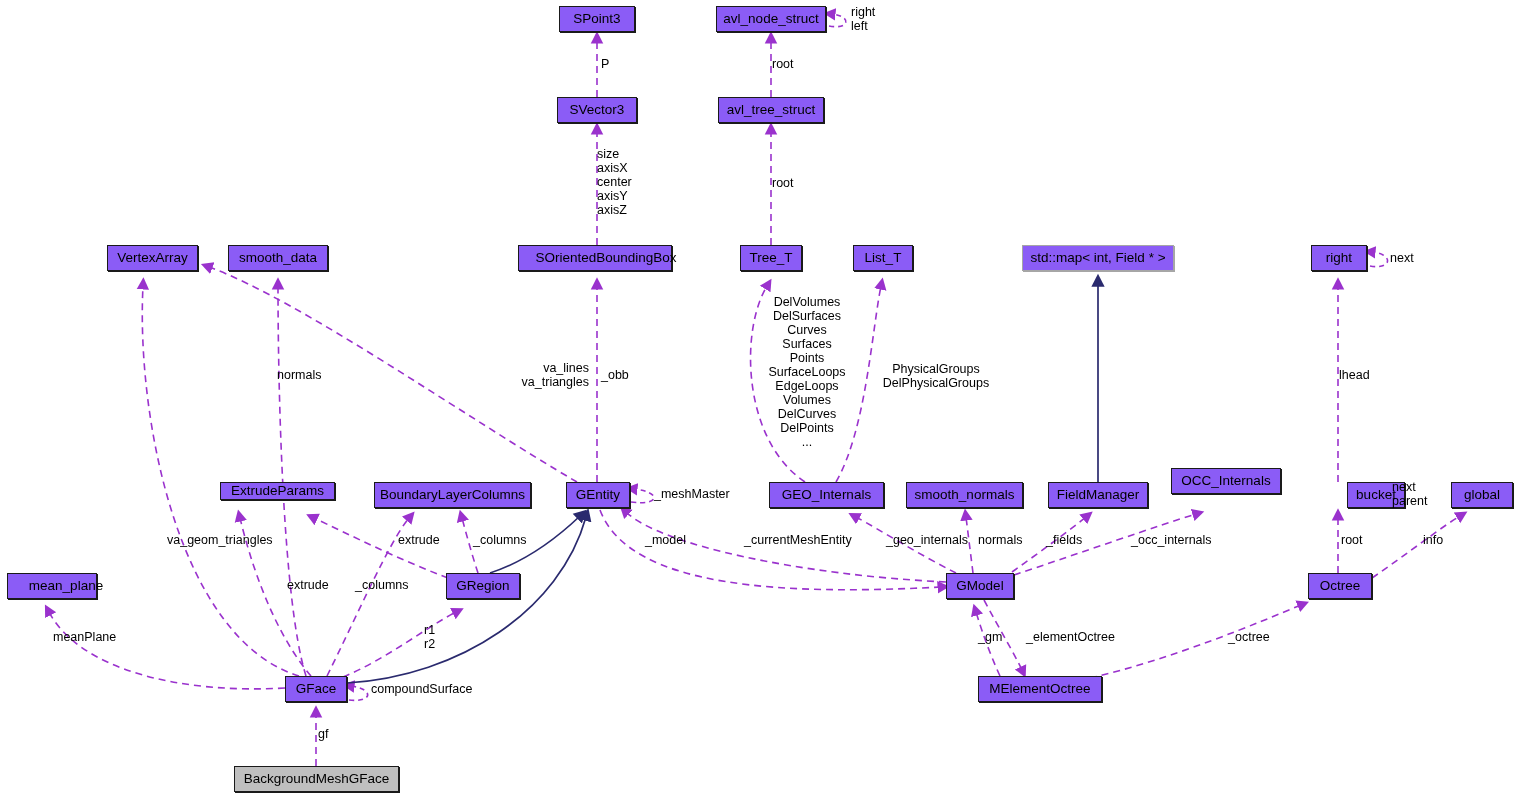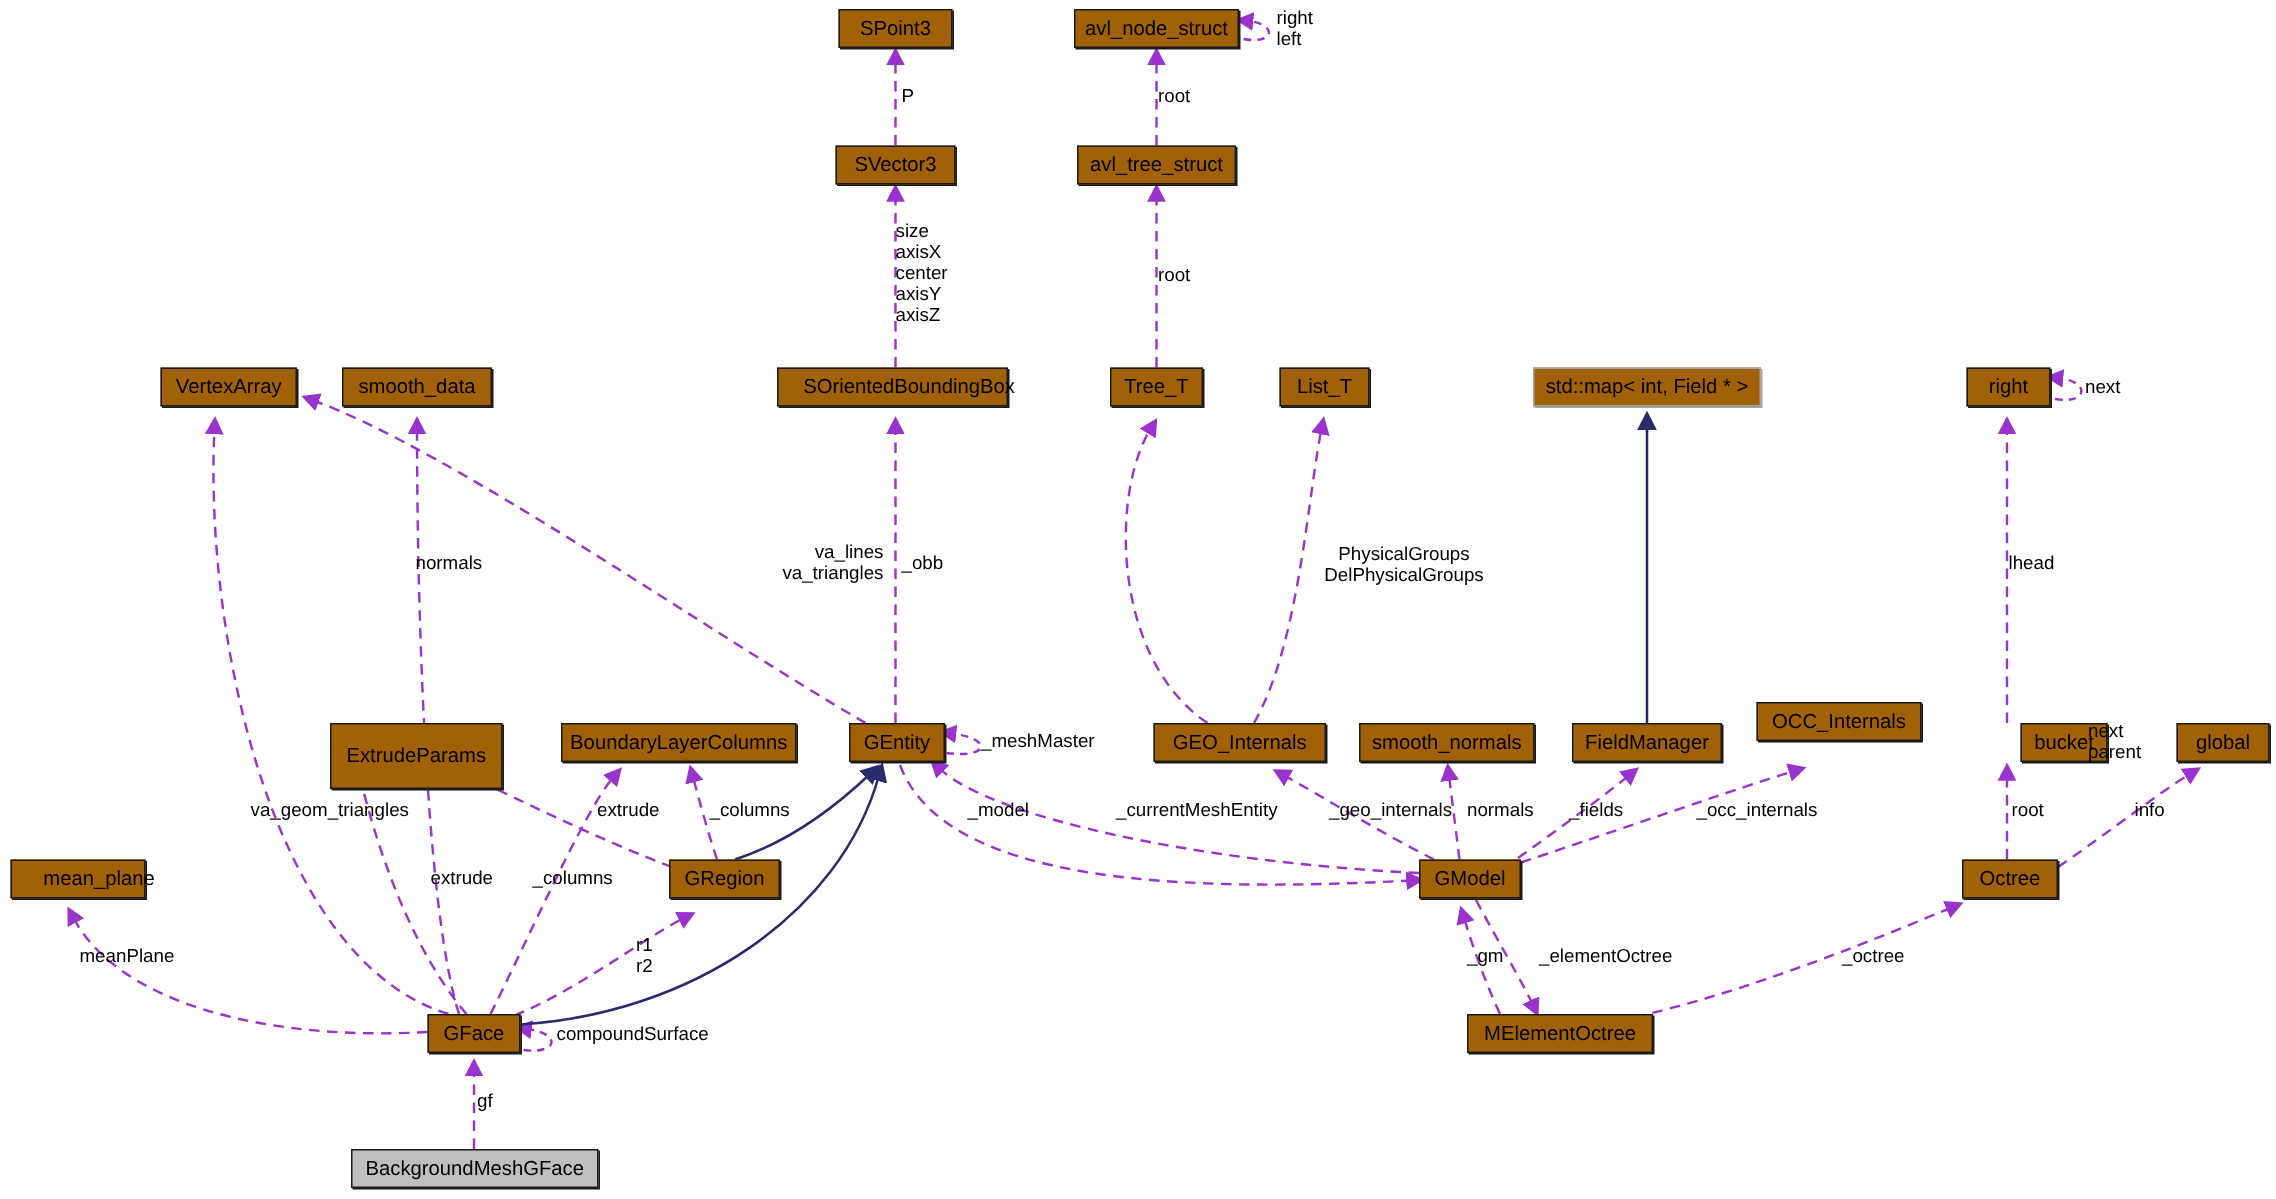--- a/index.html
+++ b/index.html
@@ -3,21 +3,21 @@
 <meta charset="utf-8">
 <style>
   html,body{margin:0;padding:0;background:#ffffff;}
   body{font-family:"Liberation Sans", sans-serif;}
   #stage{position:relative;width:1517px;height:799px;background:#fff;overflow:hidden;}
   svg#edges{position:absolute;left:0;top:0;width:1517px;height:799px;}
   .node{
     position:absolute;
     box-sizing:border-box;
     border:1px solid #1a1a1a;
-    background:#a16207;
+    background:#8b5cf6;
     color:#000000;
     font-size:13.5px;
     line-height:1;
     display:flex;
     align-items:center;
     justify-content:center;
     white-space:nowrap;
     box-shadow:1px 1px 0 0 #1a1a1a;
   }
   .node.highlight{background:#bfbfbf;}
@@ -155,21 +155,21 @@
     </div>
   <div class="node" style="left:853px;top:245px;width:60px;height:26px;">
       <span>List_T</span>
     </div>
   <div class="node faded" style="left:1022px;top:245px;width:152px;height:26px;">
       <span>std::map&lt; int, Field * &gt;</span>
     </div>
   <div class="node" style="left:1311px;top:245px;width:56px;height:26px;">
       <span>right</span>
     </div>
-  <div class="node" style="left:220px;top:482px;width:115px;height:44px;">
+  <div class="node" style="left:220px;top:482px;width:115px;height:18px;">
       <span>ExtrudeParams</span>
     </div>
   <div class="node" style="left:374px;top:482px;width:157px;height:26px;">
       <span>BoundaryLayerColumns</span>
     </div>
   <div class="node" style="left:566px;top:482px;width:64px;height:26px;">
       <span>GEntity</span>
     </div>
   <div class="node" style="left:769px;top:482px;width:115px;height:26px;">
       <span>GEO_Internals</span>
@@ -216,20 +216,31 @@
   <div class="elabel lft" style="left:597px;top:147px;">size
 axisX
 center
 axisY
 axisZ</div>
   <div class="elabel lft" style="left:772px;top:176px;">root</div>
   <div class="elabel lft" style="left:277px;top:368px;">normals</div>
   <div class="elabel left" style="left:489px;top:361px;width:100px;">va_lines
 va_triangles</div>
   <div class="elabel lft" style="left:601px;top:368px;">_obb</div>
+  <div class="elabel" style="left:762px;top:295px;width:90px;">DelVolumes
+DelSurfaces
+Curves
+Surfaces
+Points
+SurfaceLoops
+EdgeLoops
+Volumes
+DelCurves
+DelPoints
+...</div>
   <div class="elabel" style="left:881px;top:362px;width:110px;">PhysicalGroups
 DelPhysicalGroups</div>
   <div class="elabel lft" style="left:1339px;top:368px;">lhead</div>
   <div class="elabel lft" style="left:1390px;top:251px;">next</div>
   <div class="elabel lft" style="left:851px;top:5px;">right
 left</div>
   <div class="elabel lft" style="left:654px;top:487px;">_meshMaster</div>
   <div class="elabel lft" style="left:167px;top:533px;">va_geom_triangles</div>
   <div class="elabel lft" style="left:398px;top:533px;">extrude</div>
   <div class="elabel lft" style="left:473px;top:533px;">_columns</div>

